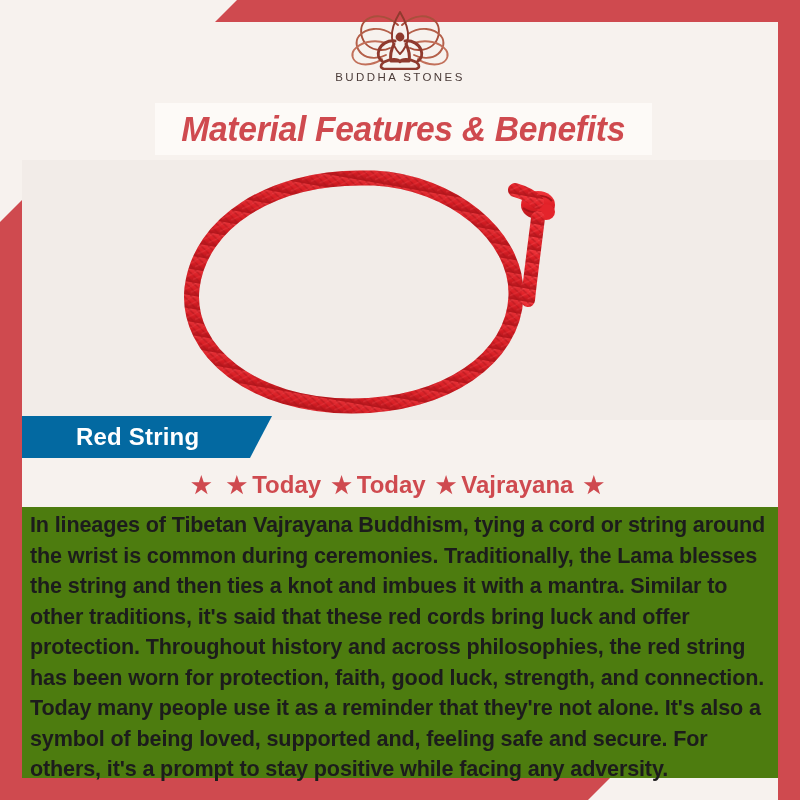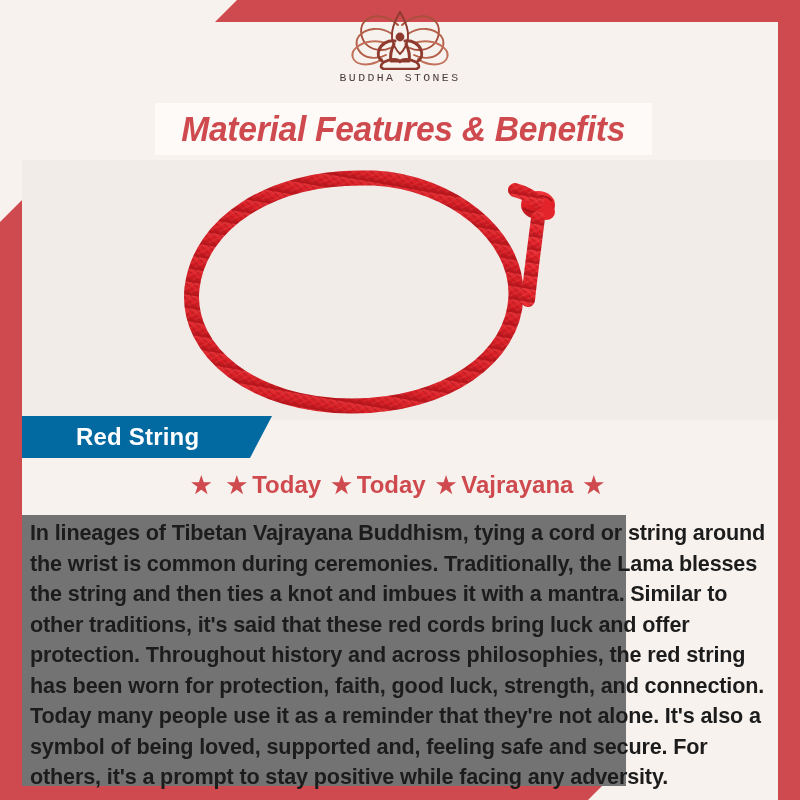--- a/index.html
+++ b/index.html
@@ -35,21 +35,21 @@
   }
 
   
   .header{position:absolute;left:0;top:0;width:800px;height:100px;}
   .logo-wrap{
     position:absolute;left:0;right:0;top:8px;
     display:flex;flex-direction:column;align-items:center;
   }
   .logo-mark{width:128px;height:62px;display:block;}
   .logo-text{
-    font-family:Liberation Mono, monospace;
+    font-family:Liberation Sans, sans-serif;
     font-size:11.5px;letter-spacing:2.4px;color:#4a3b38;
     margin-top:1px;white-space:nowrap;
   }
 
   
   .title-band{
     position:absolute;left:155px;top:103px;width:497px;height:52px;
     background:#fdfaf7;
     display:flex;align-items:center;justify-content:center;font-style:italic;
   }
@@ -87,23 +87,22 @@
   }
   .benefit{
     display:flex;align-items:center;color:#cf4a4f;
     font-size:24px;font-weight:bold;white-space:nowrap;
     padding:0 5px;
   }
   .benefit .star{font-size:23px;line-height:1;margin-right:5px;}
 
   
   .body-card{
-    position:absolute;left:22px;top:507px;width:604px;height:271px;
-    background:#737373;
-    margin-top:8px;
+    position:absolute;left:22px;top:507px;width:756px;height:271px;
+    background:#4d7c0f;
   }
   .body-text{
     position:absolute;left:8px;top:3px;width:740px;
     color:#1c1c1c;font-size:21.6px;line-height:30.5px;
     font-weight:bold;letter-spacing:-0.15px;
     text-align:left;
   }
 </style>
 </head>
 <body>

